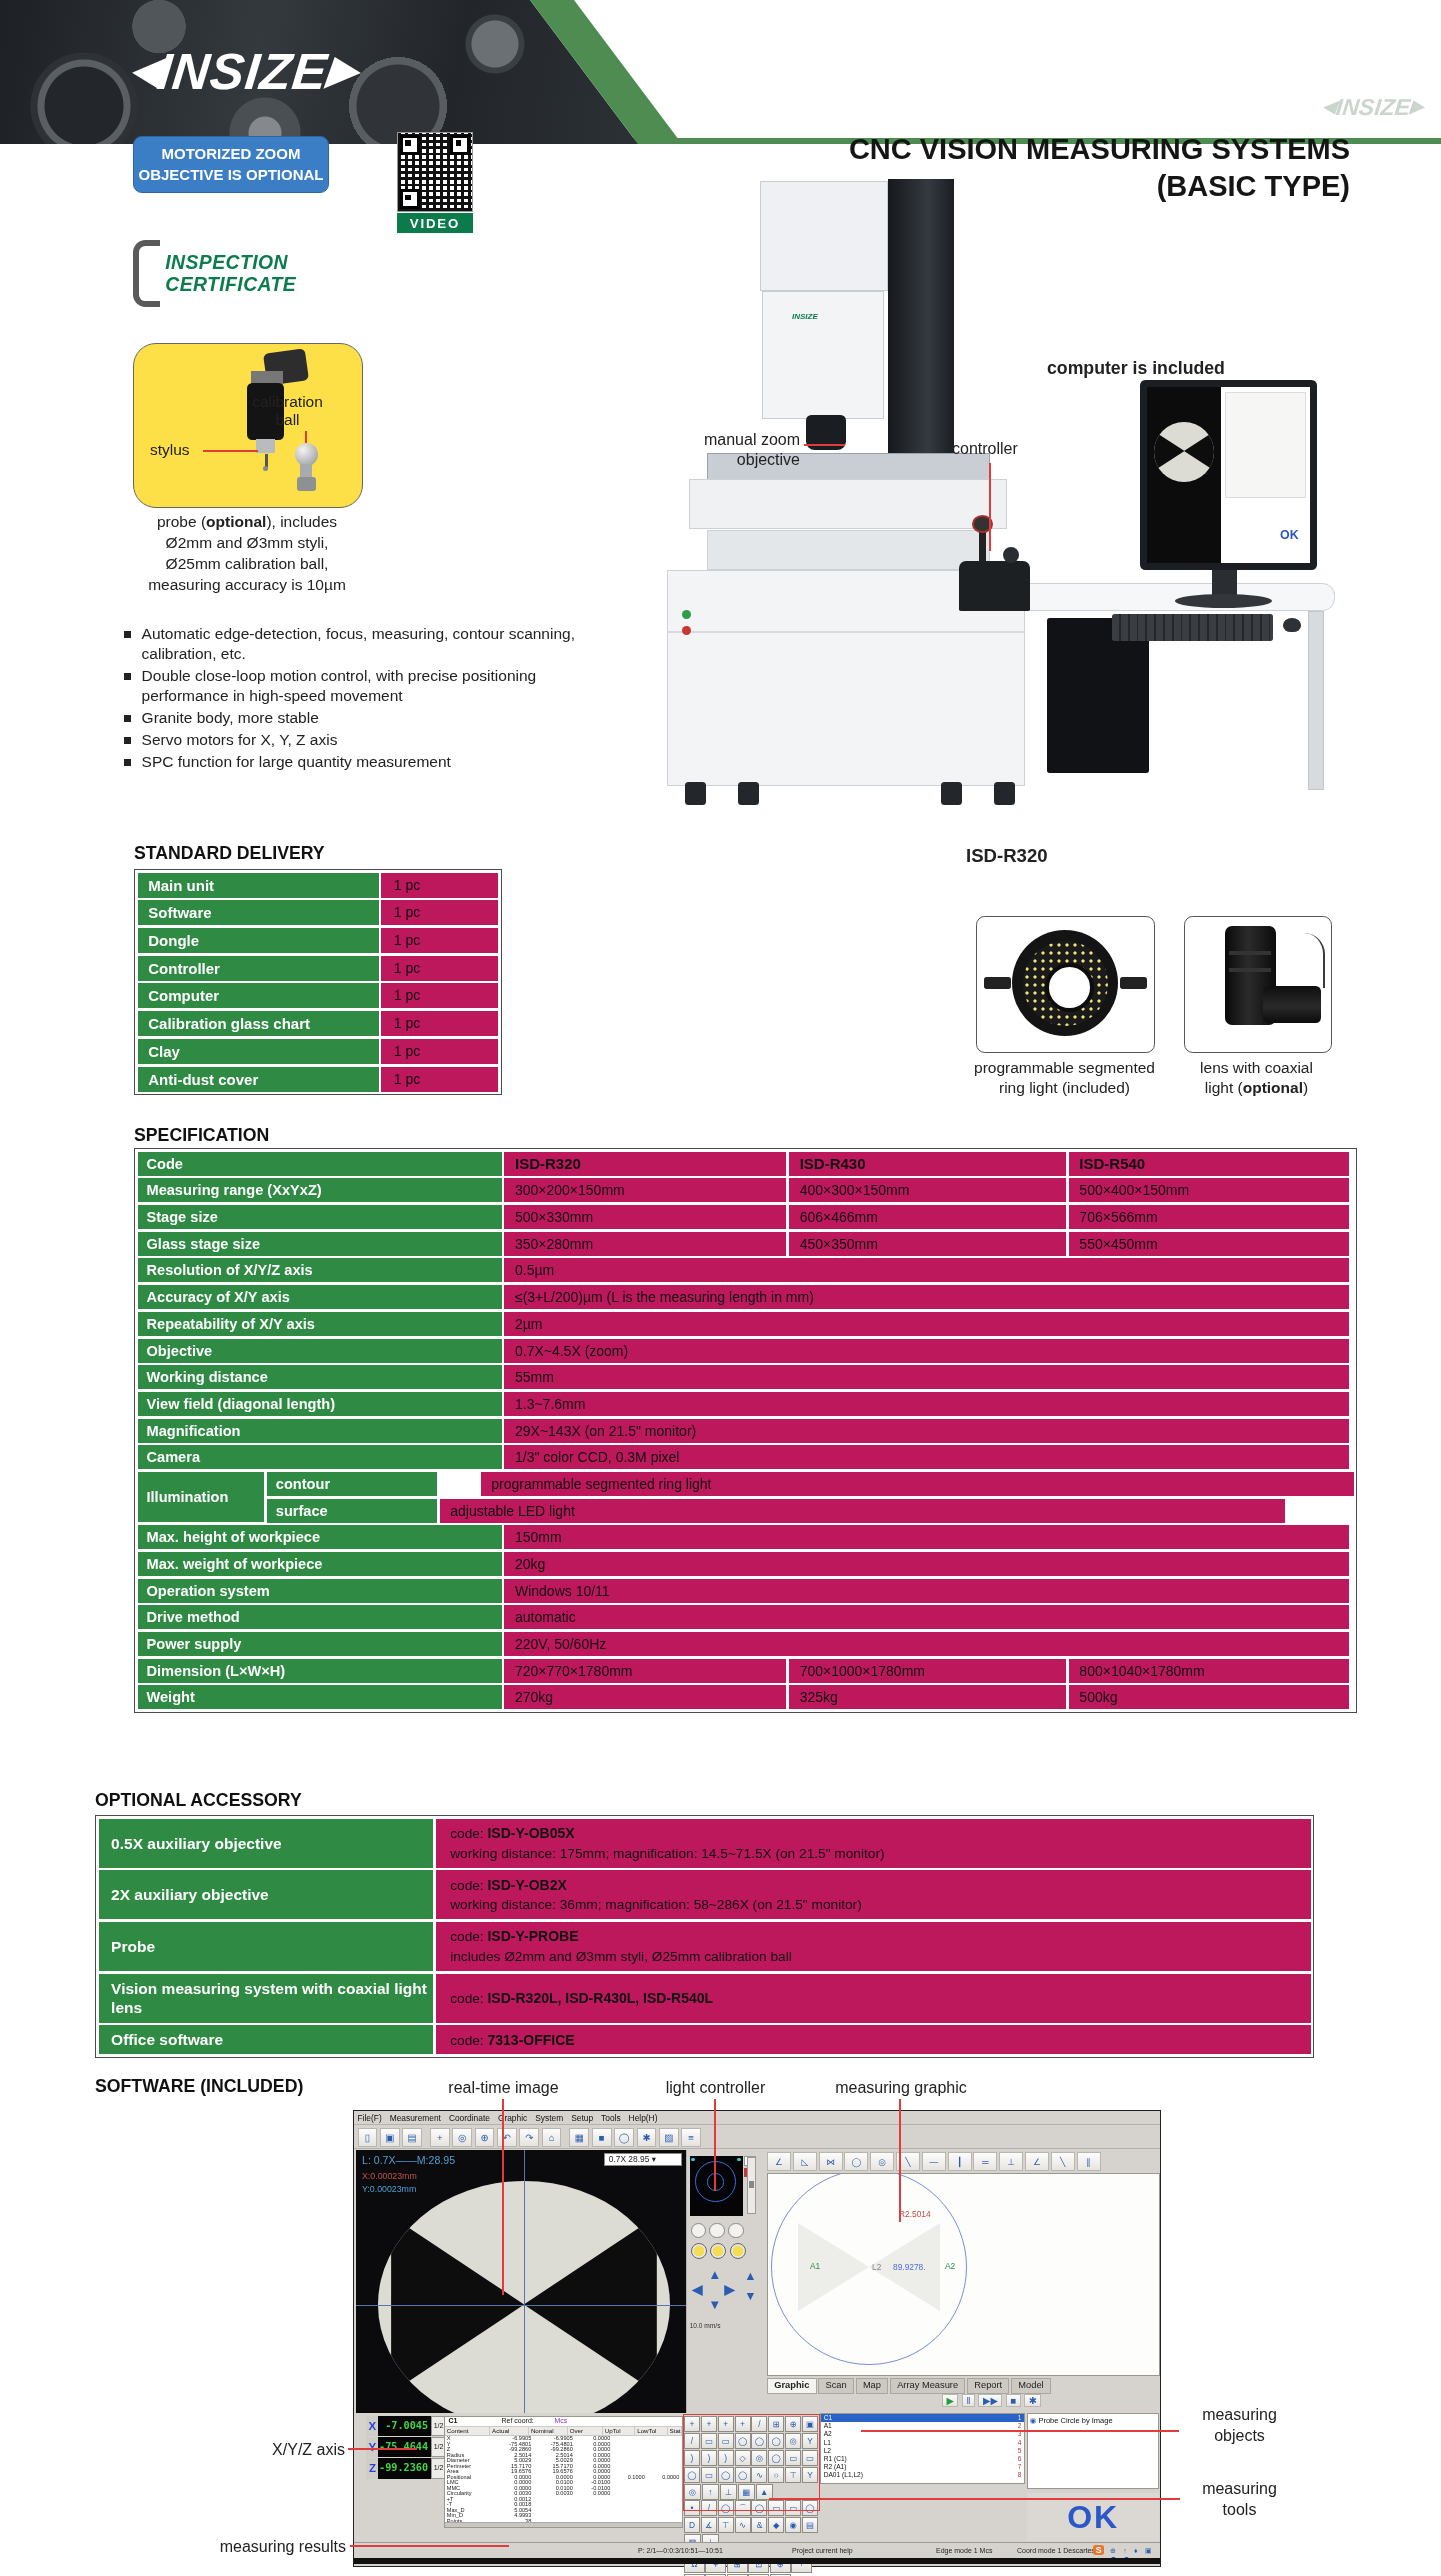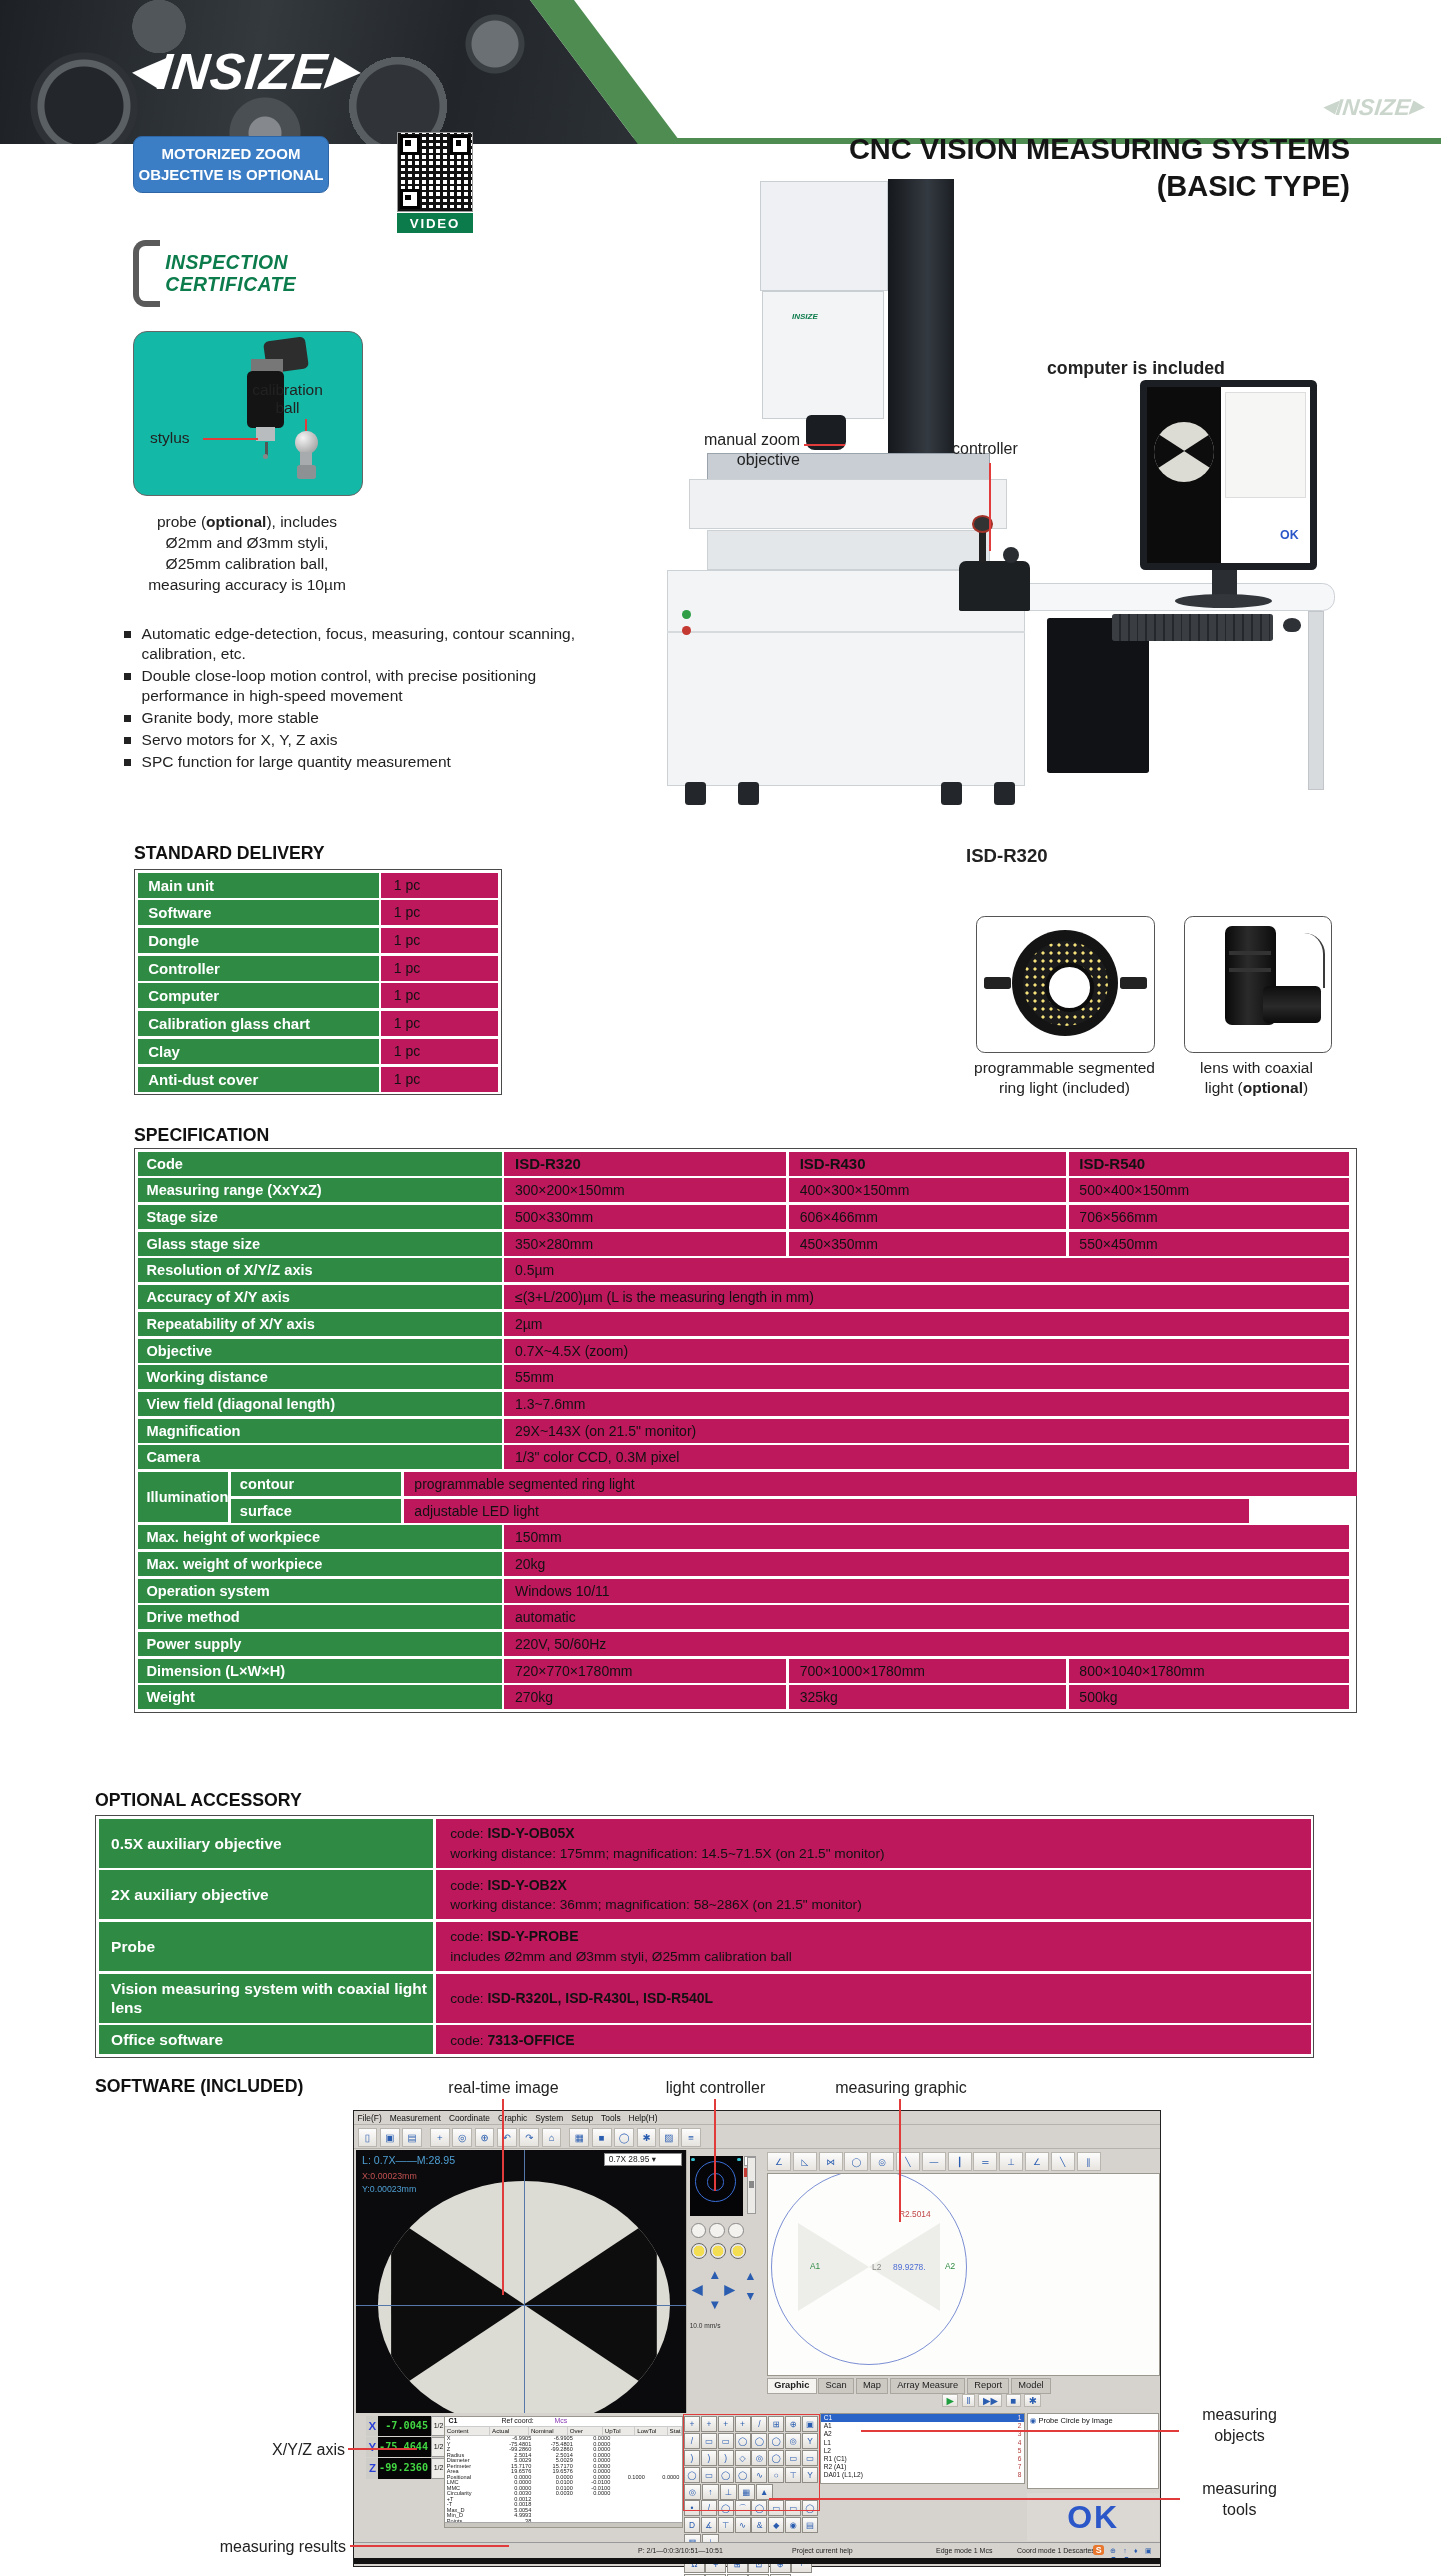--- a/index.html
+++ b/index.html
@@ -37,21 +37,21 @@
        repeating-linear-gradient(90deg,#111 0 2.7px,#fff 2.7px 7px);}
   .qr .fp{position:absolute;width:14px;height:14px;border:3.5px solid #000;background:#fff;}
   .qr .fp::after{content:"";position:absolute;left:2.7px;top:2.7px;width:5.3px;height:5.3px;background:#000;}
   .qr-video{position:absolute;left:397px;top:213px;width:76px;height:20.3px;background:#0c7b4b;color:#fff;
       font-weight:bold;font-size:13.3px;letter-spacing:1.8px;display:flex;align-items:center;justify-content:center;}
   .cert{position:absolute;left:133px;top:240px;display:flex;align-items:center;}
   .cert-bracket{width:21px;height:55px;border-left:6.2px solid #5a5a5a;border-top:6.2px solid #5a5a5a;
       border-bottom:6.2px solid #5a5a5a;border-radius:12.4px 0 0 12.4px;}
   .cert-text{margin-left:5.3px;color:#0c7c4c;font-style:italic;font-weight:900;font-size:19.4px;line-height:1.1;letter-spacing:0.4px;}
   
-  .probe-box{position:absolute;left:133px;top:331px;width:228px;height:163px;border:1.8px solid #666;border-radius:14px;background:#14b8a6;}
+  .probe-box{position:absolute;left:133px;top:343px;width:228px;height:163px;border:1.8px solid #666;border-radius:23px;background:#fde047;}
   .probe-caption{position:absolute;left:97px;top:512px;width:300px;text-align:center;font-size:15.5px;line-height:1.35;color:#222;}
   .callout{color:#222;font-size:15.5px;}
   .redline{background:#e23b3b;position:absolute;}
   
   .sec-title{position:absolute;font-weight:bold;font-size:17.7px;color:#111;}
   .tbl{position:absolute;border:1.8px solid #4a4a4a;background:#fff;padding:2.7px 2.7px 0 2.7px;}
   .trow{display:flex;margin-bottom:2.7px;}
   .cell{box-sizing:border-box;}
   .green{background:#2f8b44;color:#fff;font-weight:bold;}
   .gray{background:#be185d;color:#111;}
@@ -410,21 +410,21 @@
       </div>
       <div class="trow spec-row">
         <div class="cell green slabel">Camera</div>
         <div class="cell gray val spanv">1/3" color CCD, 0.3M pixel</div>
       </div>
       <div class="trow spec-row">
         <div class="cell green illum-label">Illumination</div>
         <div class="illum-col">
           <div class="illum-row">
             <div class="cell green sub">contour</div>
-            <div class="cell gray val" style="width: 953px;">programmable segmented ring light</div>
+            <div class="cell gray val" style="width: 873px; margin-left: 41px;">programmable segmented ring light</div>
           </div>
           <div class="illum-row">
             <div class="cell green sub">surface</div>
             <div class="cell gray val" style="width: 845px;">adjustable LED light</div>
           </div>
         </div>
       </div>
       <div class="trow spec-row">
         <div class="cell green slabel">Max. height of workpiece</div>
         <div class="cell gray val spanv">150mm</div>

